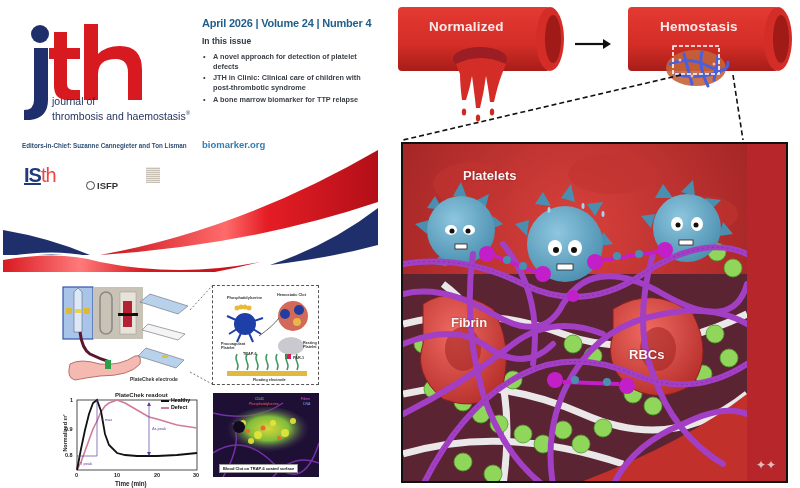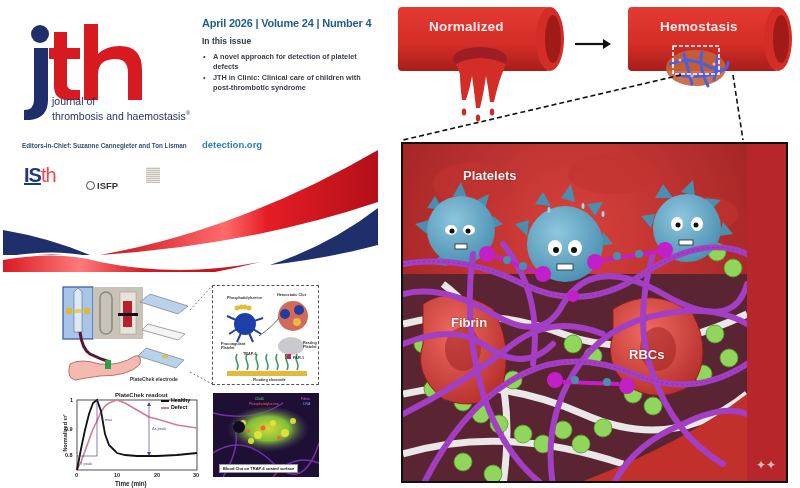--- a/index.html
+++ b/index.html
@@ -74,20 +74,21 @@
   <div class="journal-name">
     <div>journal of</div>
     <div><span>thrombosis and haemostasis</span><sup>®</sup></div>
   </div>
 
   <div class="issue-line">April 2026 | Volume 24 | Number 4</div>
   <div class="in-issue">In this issue</div>
   <ul class="bullets">
     <li>A novel approach for detection of platelet defects</li>
     <li>JTH in Clinic: Clinical care of children with post-thrombotic syndrome</li>
+    <li>A bone marrow biomarker for TTP relapse</li>
   </ul>
 
   <svg class="swoosh" width="382" height="122" viewBox="0 0 382 122">
     <defs>
       <linearGradient id="rg1" x1="0" y1="0" x2="1" y2="0">
         <stop offset="0" stop-color="#c8101a"></stop>
         <stop offset="0.45" stop-color="#ff6b6b"></stop>
         <stop offset="0.6" stop-color="#e51d25"></stop>
         <stop offset="1" stop-color="#b30f18"></stop>
       </linearGradient>
@@ -103,21 +104,21 @@
 
     <path d="M100 105 Q240 80 378 0 L378 52 Q250 95 100 105 Z" fill="url(#rg1)"></path>
 
     <path d="M270 115 Q330 95 378 58 L378 95 Q330 108 270 115 Z" fill="#1f2f6b"></path>
 
     <path d="M3 110 Q60 100 100 112 Q180 128 260 112 Q150 140 3 140 Z" fill="url(#rg2)"></path>
     <path d="M3 108 Q60 98 100 110" stroke="#fff" stroke-width="2" fill="none"></path>
   </svg>
 
   <div class="editors">Editors-in-Chief:  Suzanne Cannegieter and Ton Lisman</div>
-  <div class="url">detection.org</div>
+  <div class="url">biomarker.org</div>
   <div class="isth"><span class="is">IS</span><span class="th">th</span></div>
   <div class="isfp"><span class="ring"></span><span>ISFP</span></div>
   <div class="elsevier"></div>
 </div>
 
 <div class="device">
   <svg width="140" height="100" viewBox="0 0 140 100">
 
     <rect x="3" y="3" width="30" height="52" fill="#a9c4e9" stroke="#3355aa" stroke-width="1.2"></rect>
     <path d="M14 8 L18 4 L22 8 L22 48 L14 48 Z" fill="#dce8f7" stroke="#555" stroke-width="0.5"></path>

